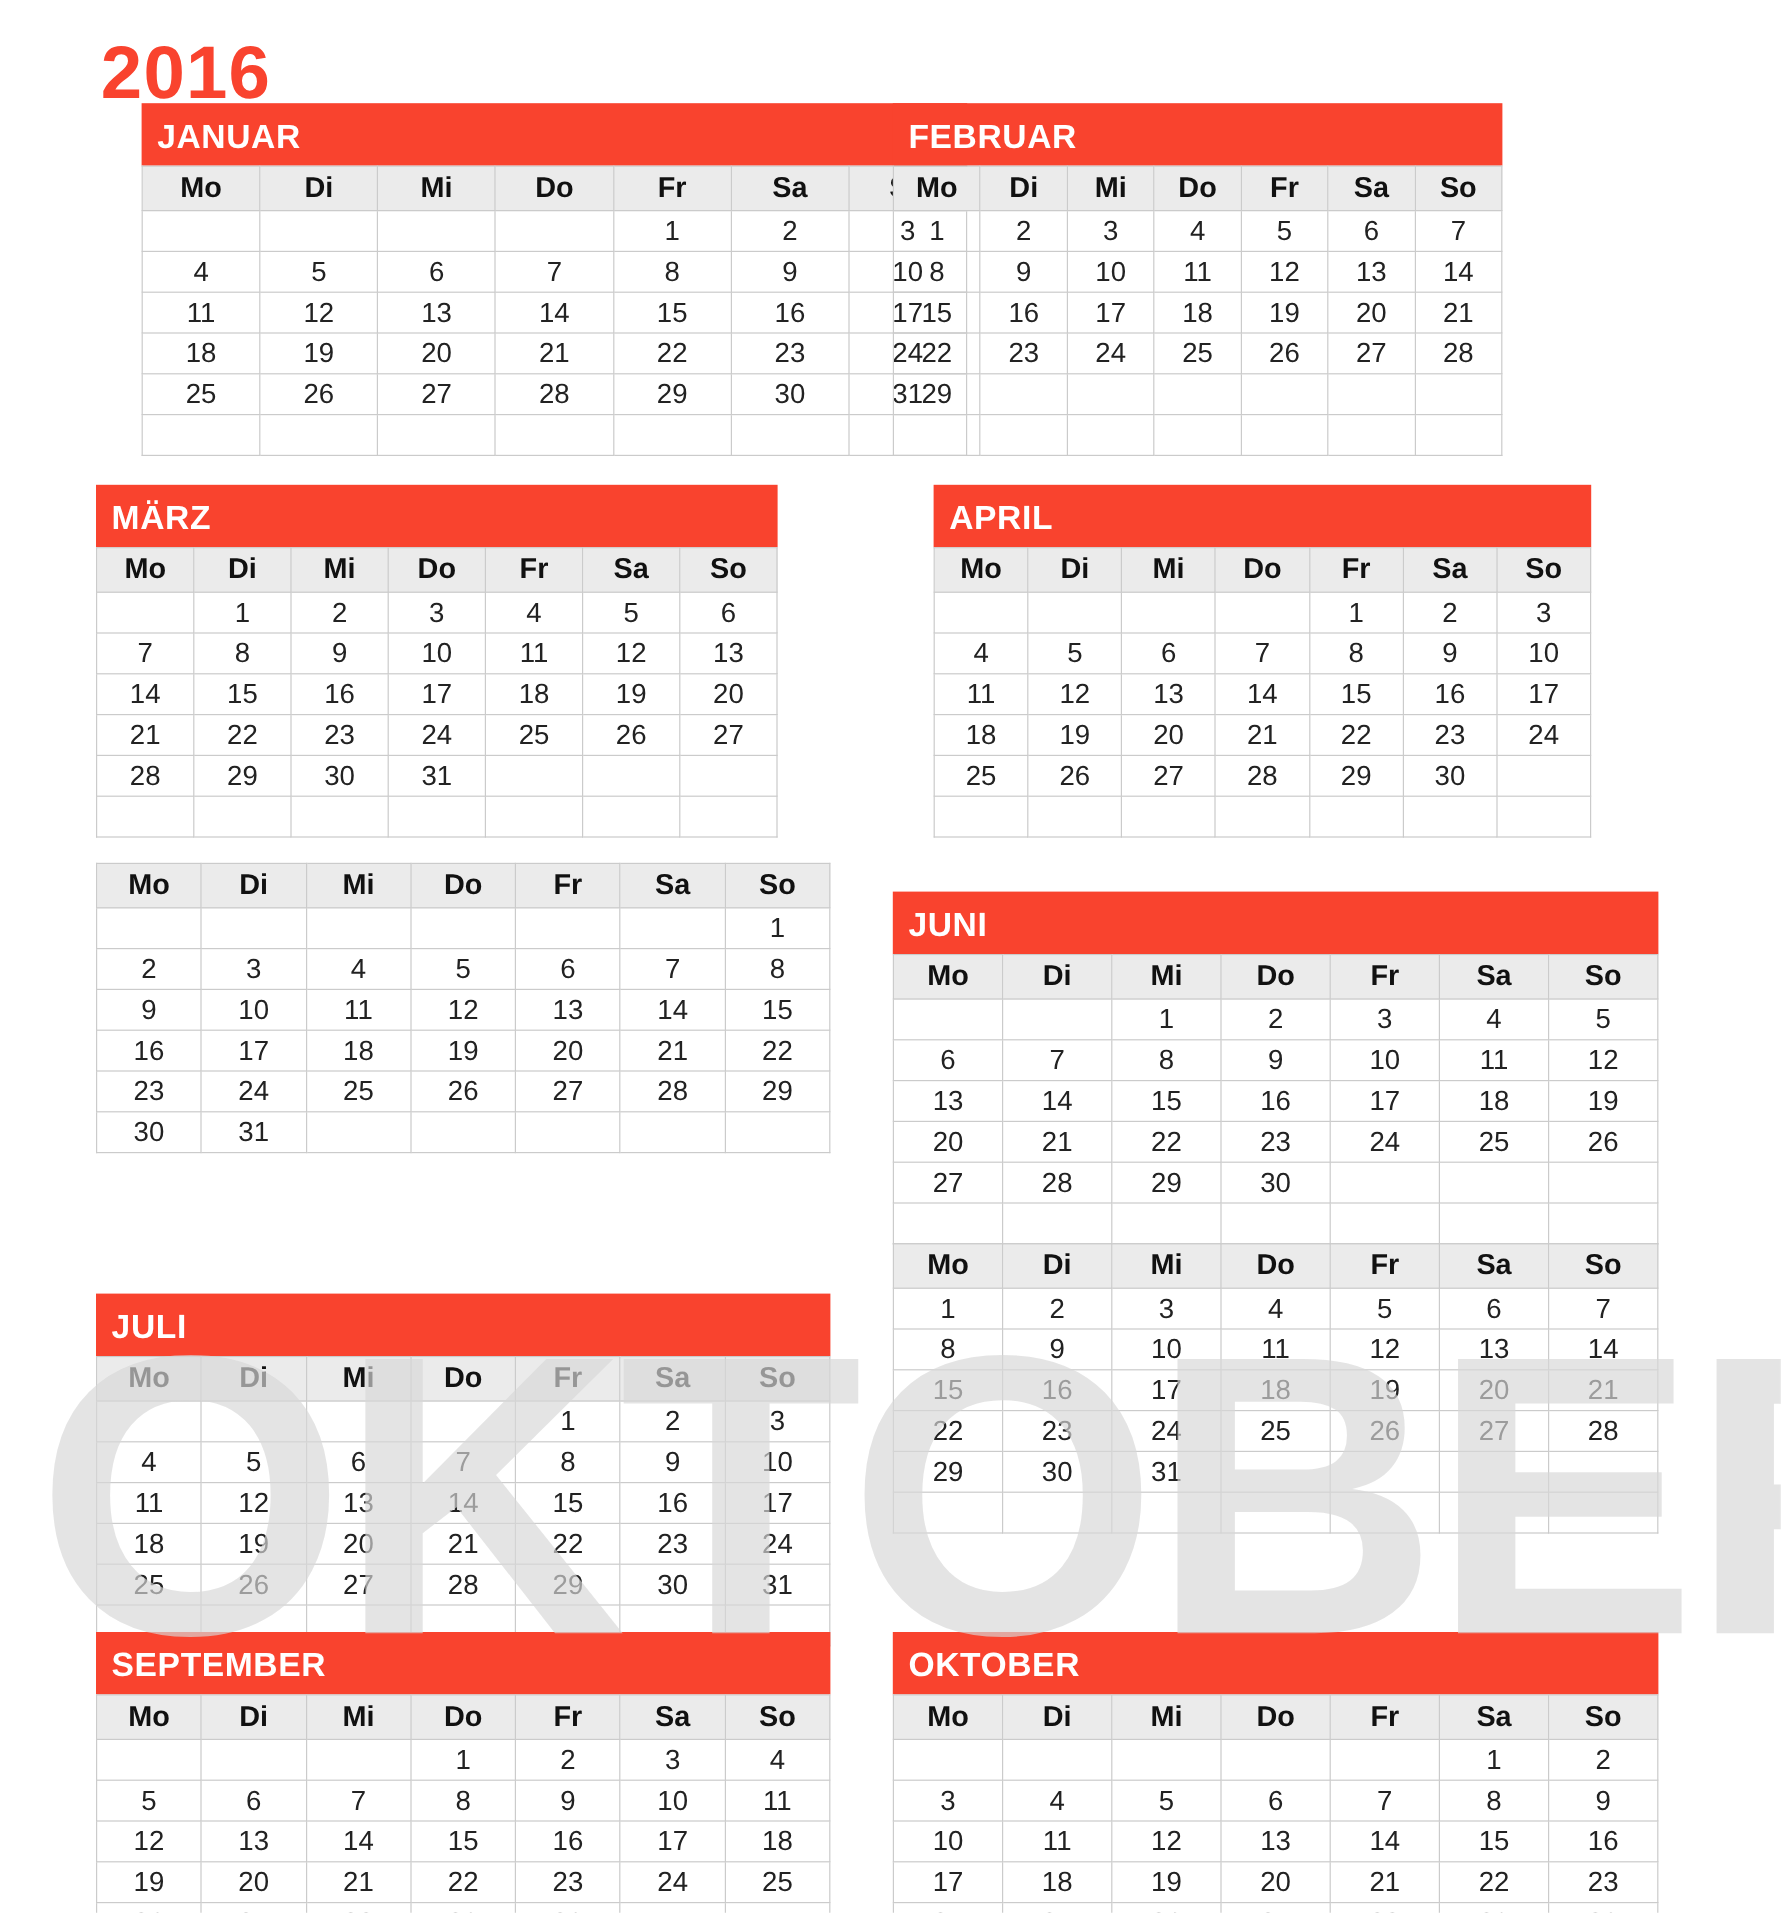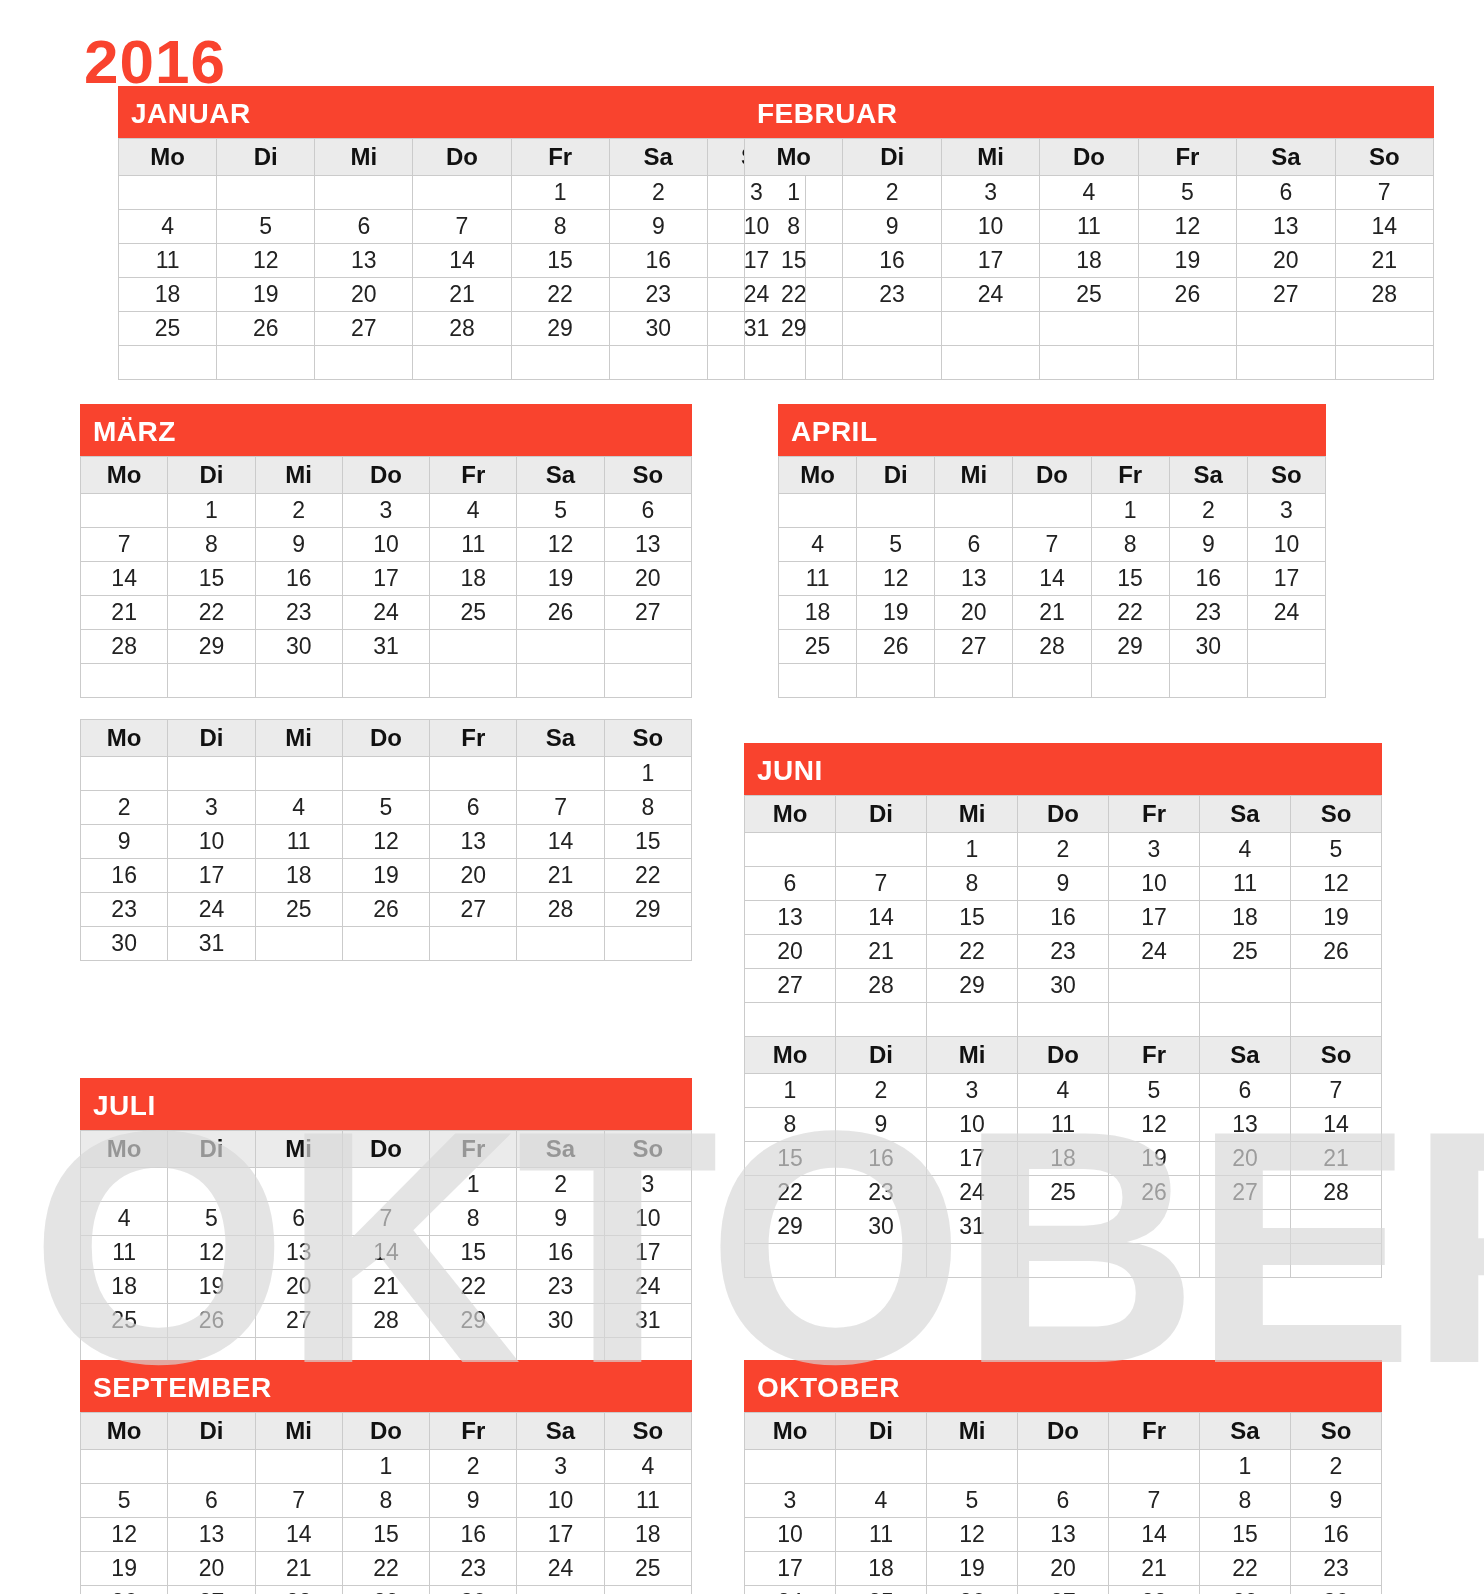--- a/index.html
+++ b/index.html
@@ -109,21 +109,21 @@
             <td></td>
             <td></td>
             <td></td>
             <td></td>
             <td></td>
             <td></td>
           </tr>
         </tbody>
       </table>
     </section>
-    <section class="month" style="left: 744px; top: 86px; width: 690px;">
+    <section class="month" style="left: 744px; top: 86px; width: 508px;">
       <div class="month-title">FEBRUAR</div>
       <table>
         <thead>
           <tr>
             <th>Mo</th>
             <th>Di</th>
             <th>Mi</th>
             <th>Do</th>
             <th>Fr</th>
             <th>Sa</th>
@@ -181,21 +181,21 @@
             <td></td>
             <td></td>
             <td></td>
             <td></td>
             <td></td>
             <td></td>
           </tr>
         </tbody>
       </table>
     </section>
-    <section class="month" style="left: 80px; top: 404px; width: 612px;">
+    <section class="month" style="left: 80px; top: 404px; width: 568px;">
       <div class="month-title">MÄRZ</div>
       <table>
         <thead>
           <tr>
             <th>Mo</th>
             <th>Di</th>
             <th>Mi</th>
             <th>Do</th>
             <th>Fr</th>
             <th>Sa</th>

